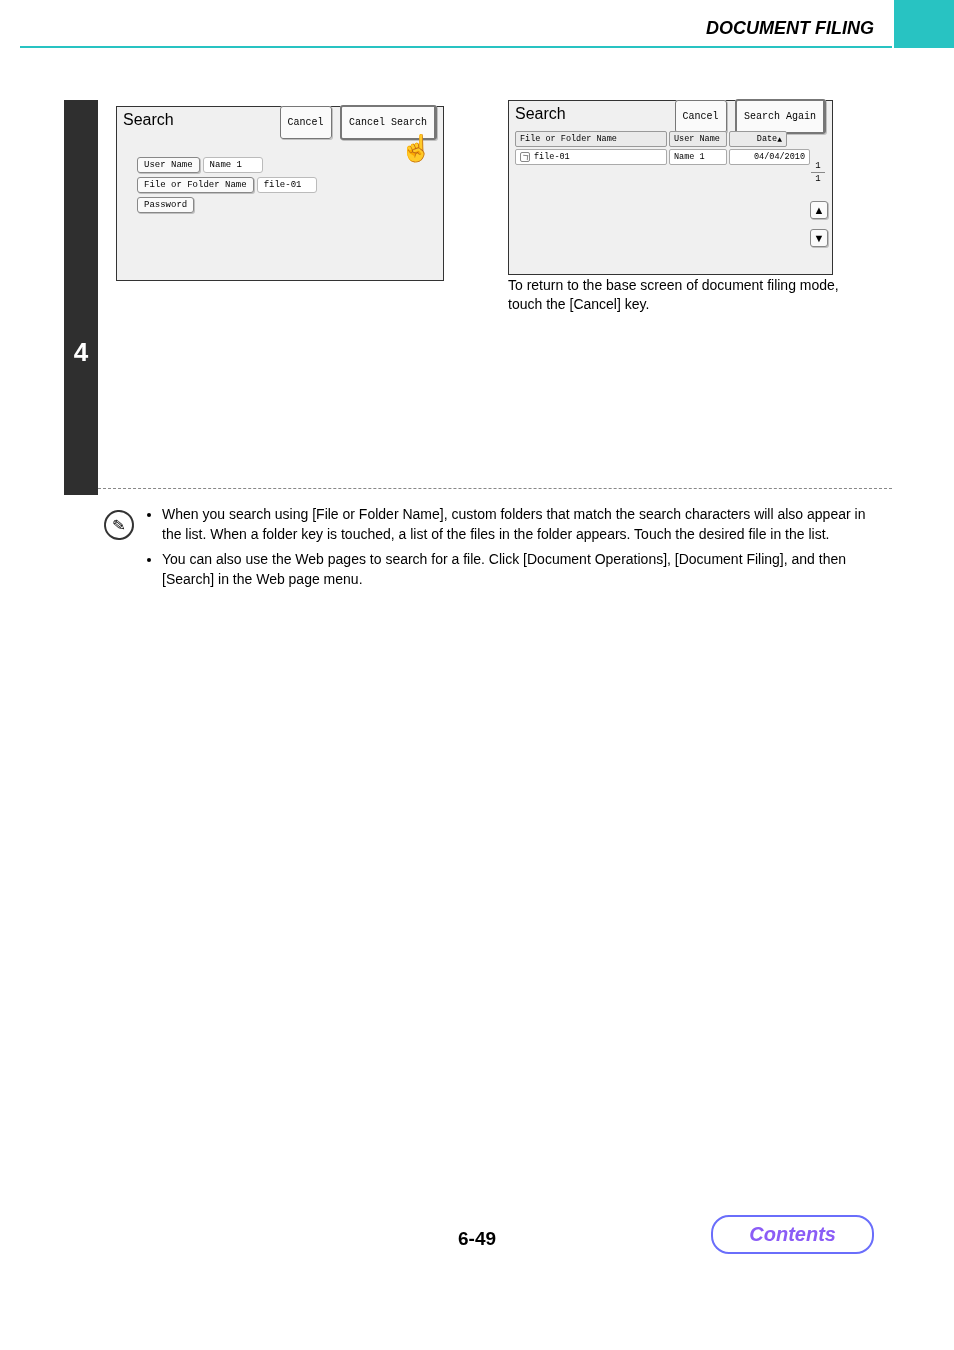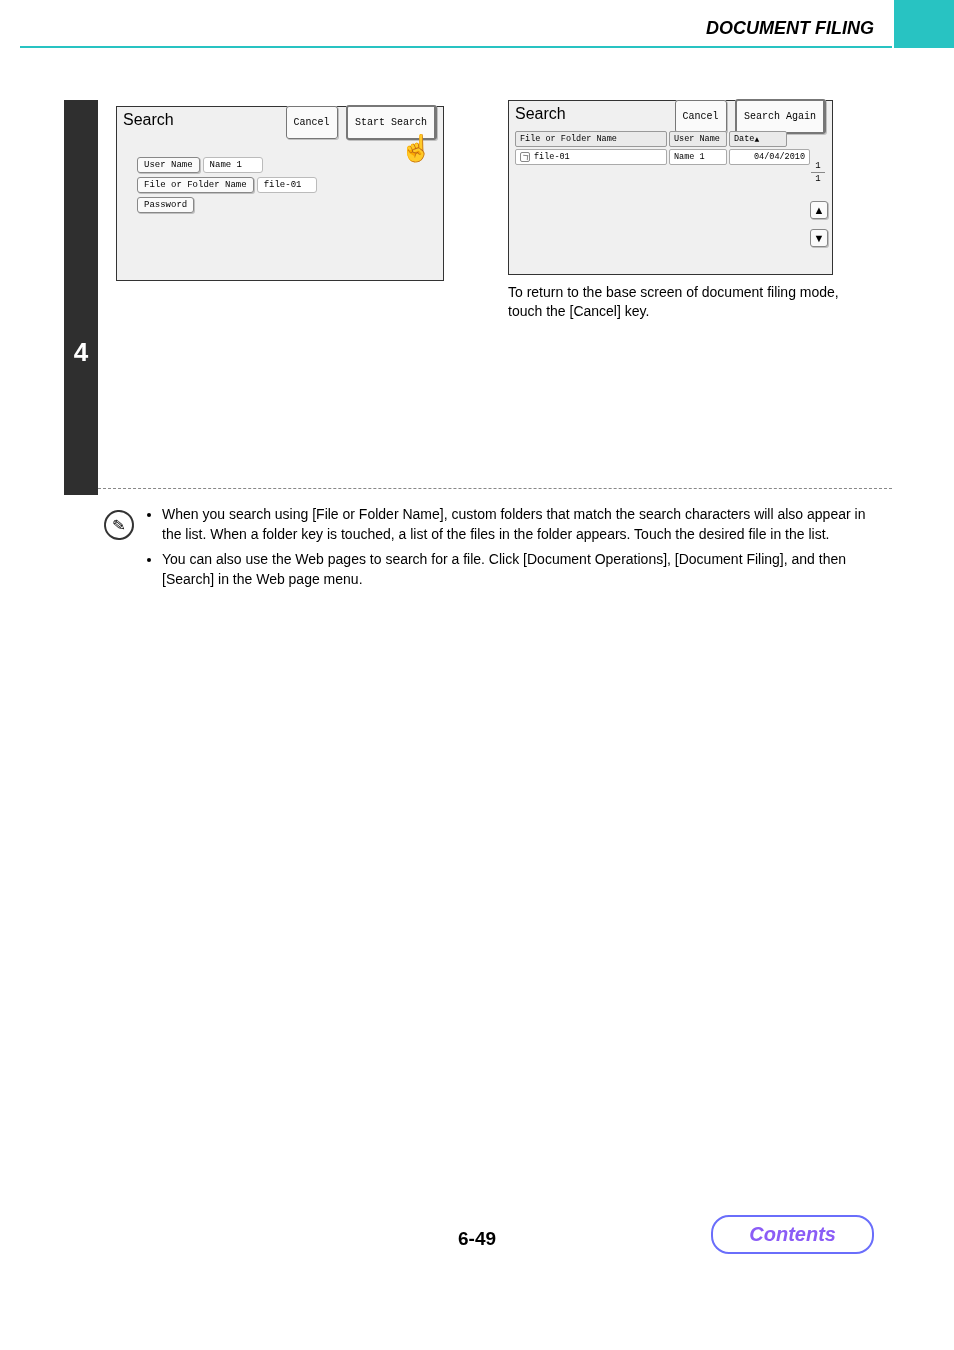--- a/index.html
+++ b/index.html
@@ -152,21 +152,21 @@
   .rp-col {
     font-family: "Courier New", monospace;
     font-size: 8.5px;
     border: 1px solid #999;
     background: #eaeaea;
     padding: 2px 4px;
     border-radius: 2px;
   }
   .rp-col.c1 { flex: 0 0 152px; }
   .rp-col.c2 { flex: 0 0 58px; }
-  .rp-col.c3 { flex: 0 0 58px; display:flex; justify-content:flex-start; align-items:center;}
+  .rp-col.c3 { flex: 0 0 58px; display:flex; justify-content:flex-end; align-items:center;}
   .rp-row {
     display: flex;
     margin: 0 30px 2px 6px;
     gap: 2px;
   }
   .rp-cell {
     font-family: "Courier New", monospace;
     font-size: 8.5px;
     border: 1px solid #aaa;
     background: #fff;
@@ -192,21 +192,21 @@
     box-shadow: 1px 1px 0 rgba(0,0,0,.2);
     font-size: 11px;
     line-height: 16px;
   }
   .arrow-up { top: 100px; }
   .arrow-down { top: 128px; }
   .post-text {
     font-size: 14px;
     line-height: 1.35;
     margin-left: 32px;
-    margin-top: 8px;
+    margin-top: 1px;
   }
 
   .dashed {
     position: absolute;
     top: 488px;
     left: 98px;
     right: 62px;
     border-top: 1px dashed #888;
   }
   .note-icon-wrap {
@@ -279,21 +279,21 @@
 
 <div class="step-bar">
   <div class="step-num">4</div>
 </div>
 
 <div class="left-panel">
   <div class="panel-header">
     <span class="panel-title">Search</span>
     <span>
       <span class="btn">Cancel</span>
-      <span class="btn double">Start Search</span>
+      <span class="btn double">Cancel Search</span>
     </span>
   </div>
   <span class="hand-icon">☝</span>
   <div class="inner-panel">
     <div class="field-row">
       <span class="field-btn">User Name</span>
       <span class="field-val">Name 1</span>
     </div>
     <div class="field-row">
       <span class="field-btn">File or Folder Name</span>

